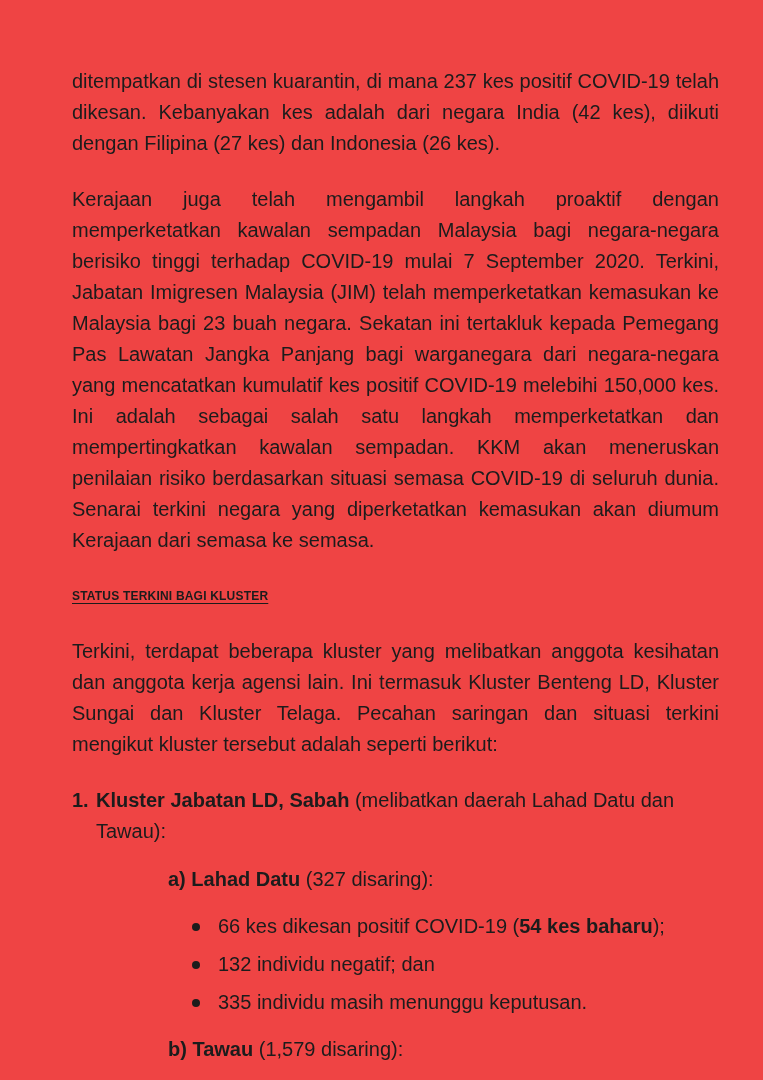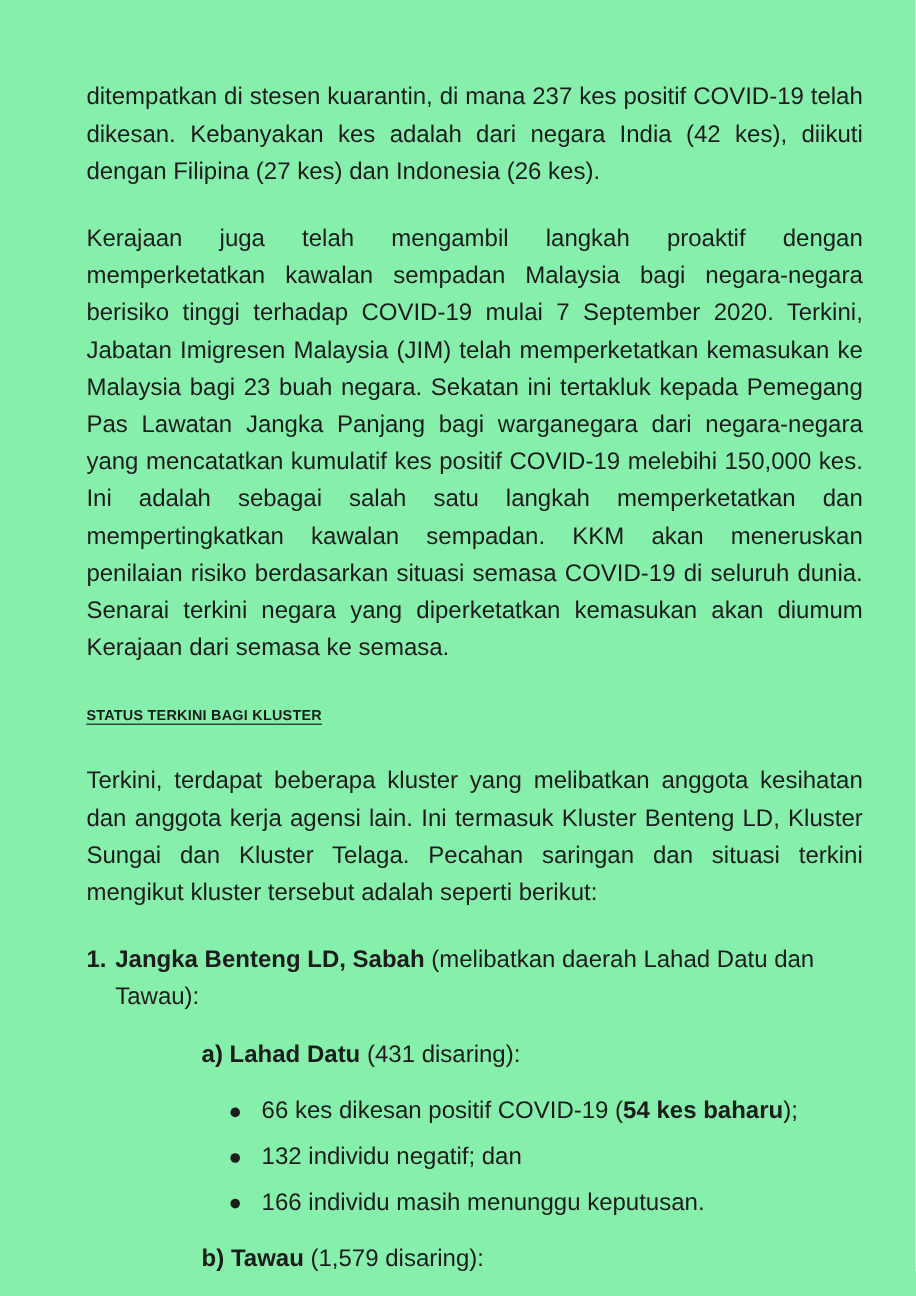--- a/index.html
+++ b/index.html
@@ -10,21 +10,21 @@
   body {
     height: 1080px;
     font-family: "Liberation Sans", "DejaVu Sans", sans-serif;
     color: #1c1c1c;
     overflow: hidden;
   }
   .page {
     width: 763px;
     height: 1080px;
     padding: 66px 44px 0 72px;
-    background: #86efac;
+    background: #ef4444;
   }
   .para {
     font-size: 20px;
     line-height: 31px;
     text-align: justify;
     margin-bottom: 25px;
   }
   .section-heading {
     font-size: 12px;
     line-height: 31px;
@@ -83,36 +83,36 @@
 
   <p class="para">ditempatkan di stesen kuarantin, di mana 237 kes positif COVID-19 telah dikesan. Kebanyakan kes adalah dari negara India (42 kes), diikuti dengan Filipina (27 kes) dan Indonesia (26 kes).</p>
 
   <p class="para">Kerajaan juga telah mengambil langkah proaktif dengan memperketatkan kawalan sempadan Malaysia bagi negara-negara berisiko tinggi terhadap COVID-19 mulai 7 September 2020. Terkini, Jabatan Imigresen Malaysia (JIM) telah memperketatkan kemasukan ke Malaysia bagi 23 buah negara. Sekatan ini tertakluk kepada Pemegang Pas Lawatan Jangka Panjang bagi warganegara dari negara-negara yang mencatatkan kumulatif kes positif COVID-19 melebihi 150,000 kes. Ini adalah sebagai salah satu langkah memperketatkan dan mempertingkatkan kawalan sempadan. KKM akan meneruskan penilaian risiko berdasarkan situasi semasa COVID-19 di seluruh dunia. Senarai terkini negara yang diperketatkan kemasukan akan diumum Kerajaan dari semasa ke semasa.</p>
 
   <h2 class="section-heading">STATUS TERKINI BAGI KLUSTER</h2>
 
   <p class="para">Terkini, terdapat beberapa kluster yang melibatkan anggota kesihatan dan anggota kerja agensi lain. Ini termasuk Kluster Benteng LD, Kluster Sungai dan Kluster Telaga. Pecahan saringan dan situasi terkini mengikut kluster tersebut adalah seperti berikut:</p>
 
   <p class="numbered-item">
-    <span class="num">1.</span><span class="bold">Jangka Benteng LD, Sabah</span><span> (melibatkan daerah Lahad Datu dan Tawau):</span>
+    <span class="num">1.</span><span class="bold">Kluster Jabatan LD, Sabah</span><span> (melibatkan daerah Lahad Datu dan Tawau):</span>
   </p>
 
   <p class="sub-item">
-    <span class="bold">a) Lahad Datu</span><span> (431 disaring):</span>
+    <span class="bold">a) Lahad Datu</span><span> (327 disaring):</span>
   </p>
 
   <ul class="bullet-list">
     <li>
       <span class="dot"></span><span>66 kes dikesan positif COVID-19 (</span><span class="bold">54 kes baharu</span><span>);</span>
     </li>
     <li>
       <span class="dot"></span><span>132 individu negatif; dan</span><span class="bold"></span><span></span>
     </li>
     <li>
-      <span class="dot"></span><span>166 individu masih menunggu keputusan.</span><span class="bold"></span><span></span>
+      <span class="dot"></span><span>335 individu masih menunggu keputusan.</span><span class="bold"></span><span></span>
     </li>
   </ul>
 
   <p class="sub-item">
     <span class="bold">b) Tawau</span><span> (1,579 disaring):</span>
   </p>
 
 </div>
 
 </body></html>

